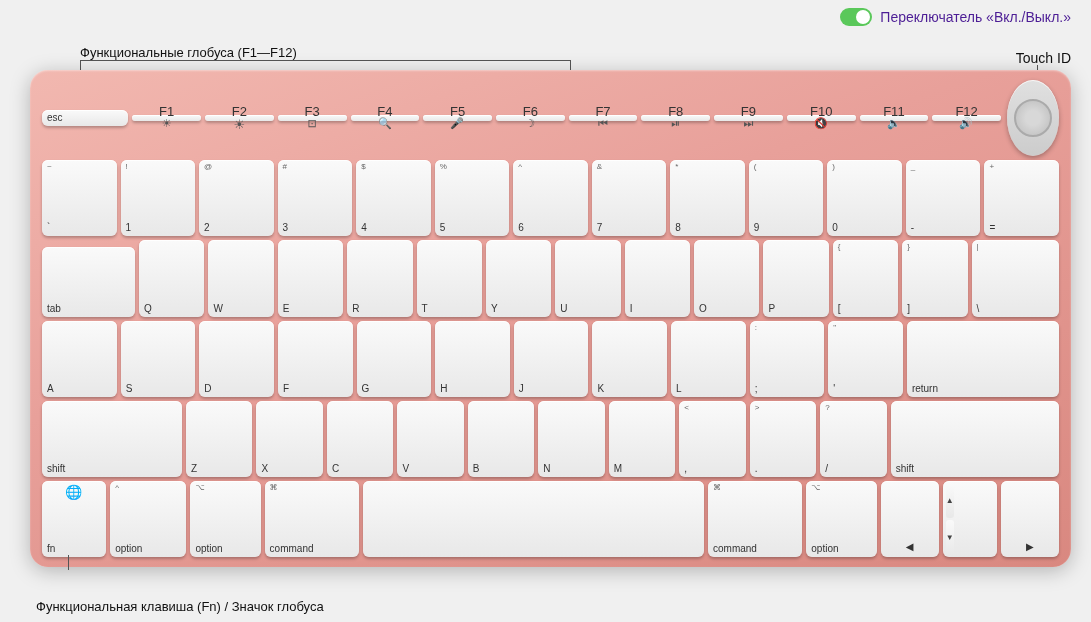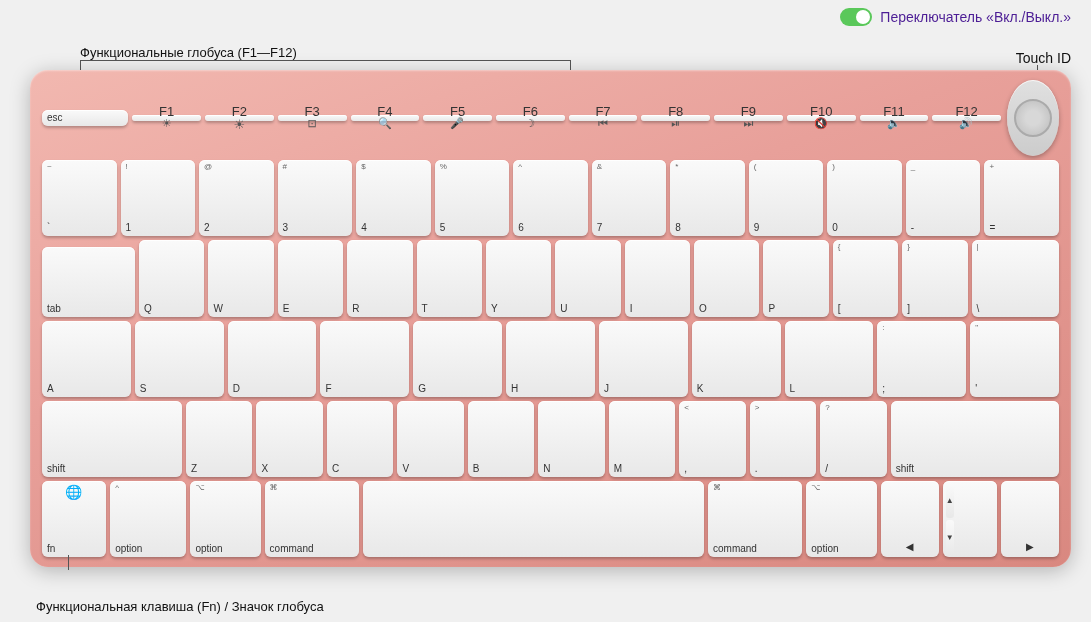--- a/index.html
+++ b/index.html
@@ -467,20 +467,23 @@
           <span class="main-char">L</span>
         </div>
       <div class="key">
         <span class="sub-char">:</span>
         <span class="main-char">;</span>
       </div>
       <div class="key">
         <span class="sub-char">"</span>
         <span class="main-char">'</span>
       </div>
+      <div class="key key-return">
+        <span class="main-char">return</span>
+      </div>
     </div>
 
     <div class="key-row shift-row">
       <div class="key key-shift-l">
         <span class="main-char">shift</span>
       </div>
       <div class="key">
           <span class="main-char">Z</span>
         </div>
       <div class="key">

